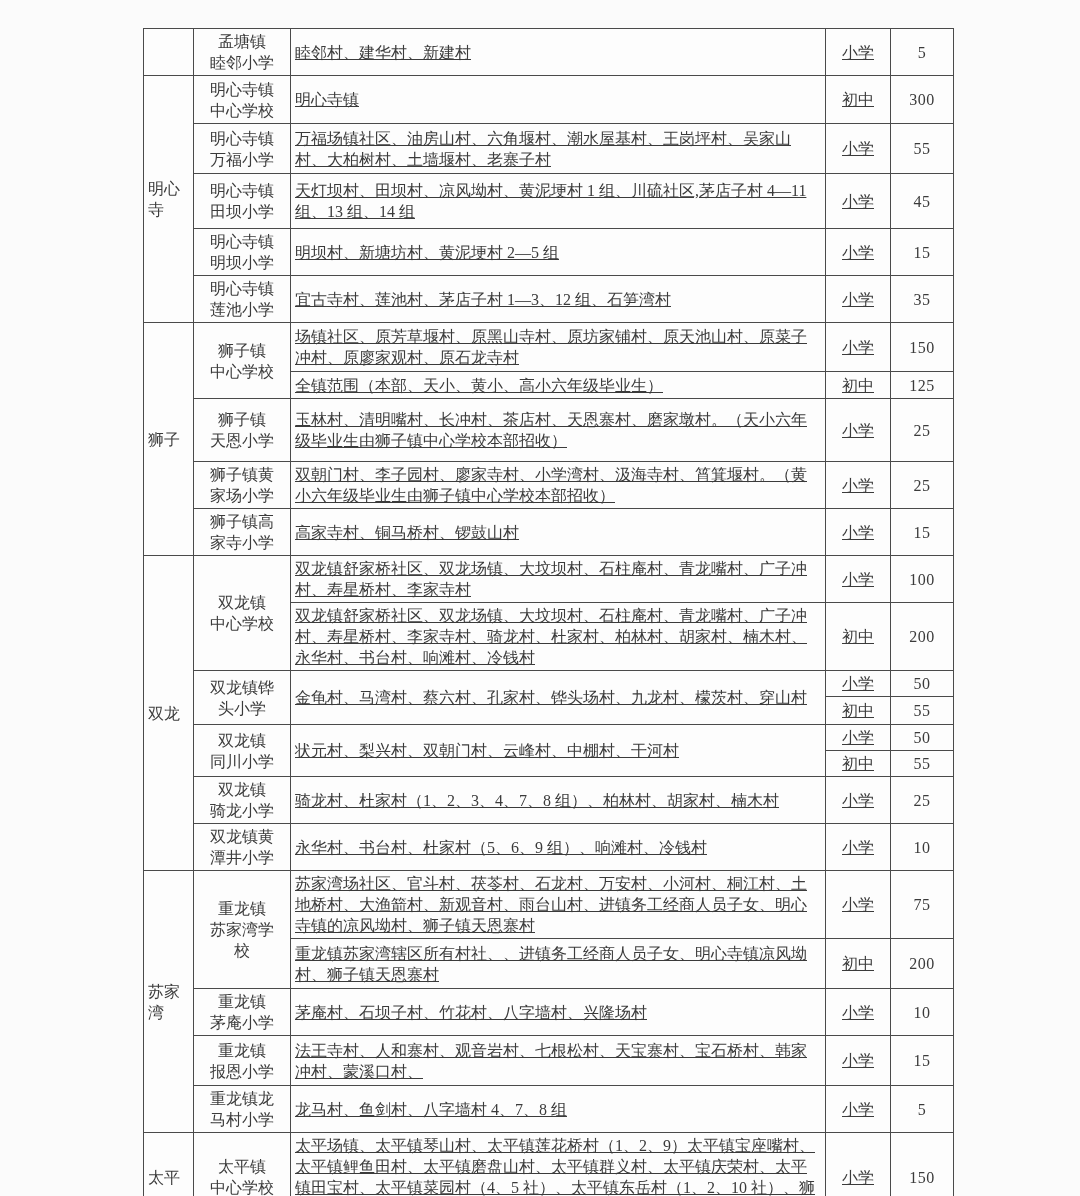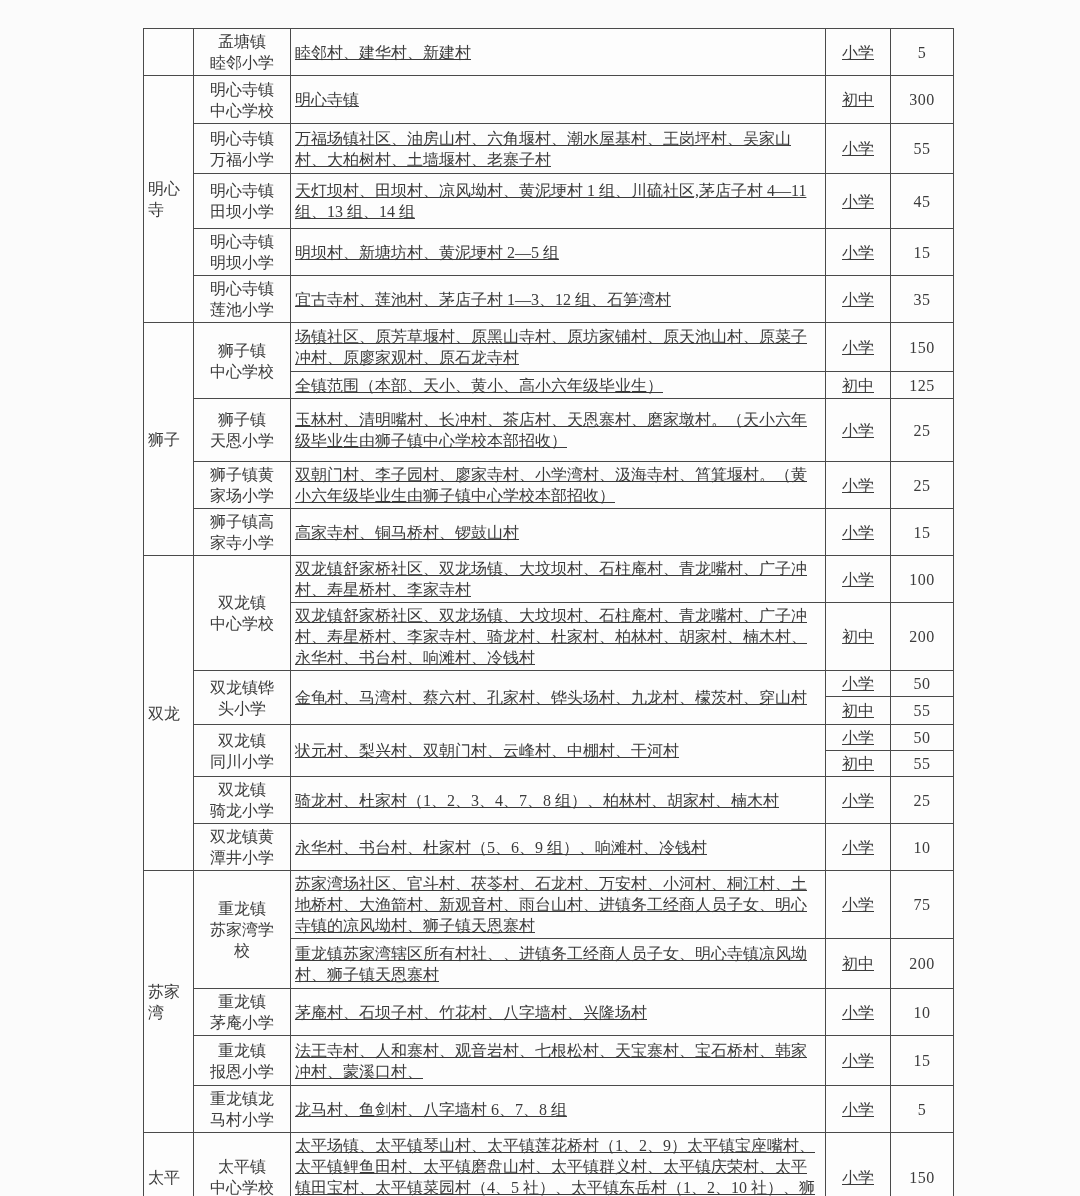--- a/index.html
+++ b/index.html
@@ -225,21 +225,21 @@
         <td class="school">重龙镇
 报恩小学</td>
         <td class="villages">法王寺村、人和寨村、观音岩村、七根松村、天宝寨村、宝石桥村、韩家冲村、蒙溪口村、</td>
         <td class="level">小学</td>
         <td class="count">15</td>
       </tr>
 
       <tr style="height:45px">
         <td class="school">重龙镇龙
 马村小学</td>
-        <td class="villages">龙马村、鱼剑村、八字墙村 6、7、8 组</td>
+        <td class="villages">龙马村、鱼剑村、八字墙村 4、7、8 组</td>
         <td class="level">小学</td>
         <td class="count">5</td>
       </tr>
 
       <tr style="height:64px">
         <td class="group">太平</td>
         <td class="school">太平镇
 中心学校</td>
         <td class="villages">太平场镇、太平镇琴山村、太平镇莲花桥村（1、2、9）太平镇宝座嘴村、太平镇鲤鱼田村、太平镇磨盘山村、太平镇群义村、太平镇庆荣村、太平镇田宝村、太平镇菜园村（4、5 社）、太平镇东岳村（1、2、10 社）、狮子</td>
         <td class="level">小学</td>

